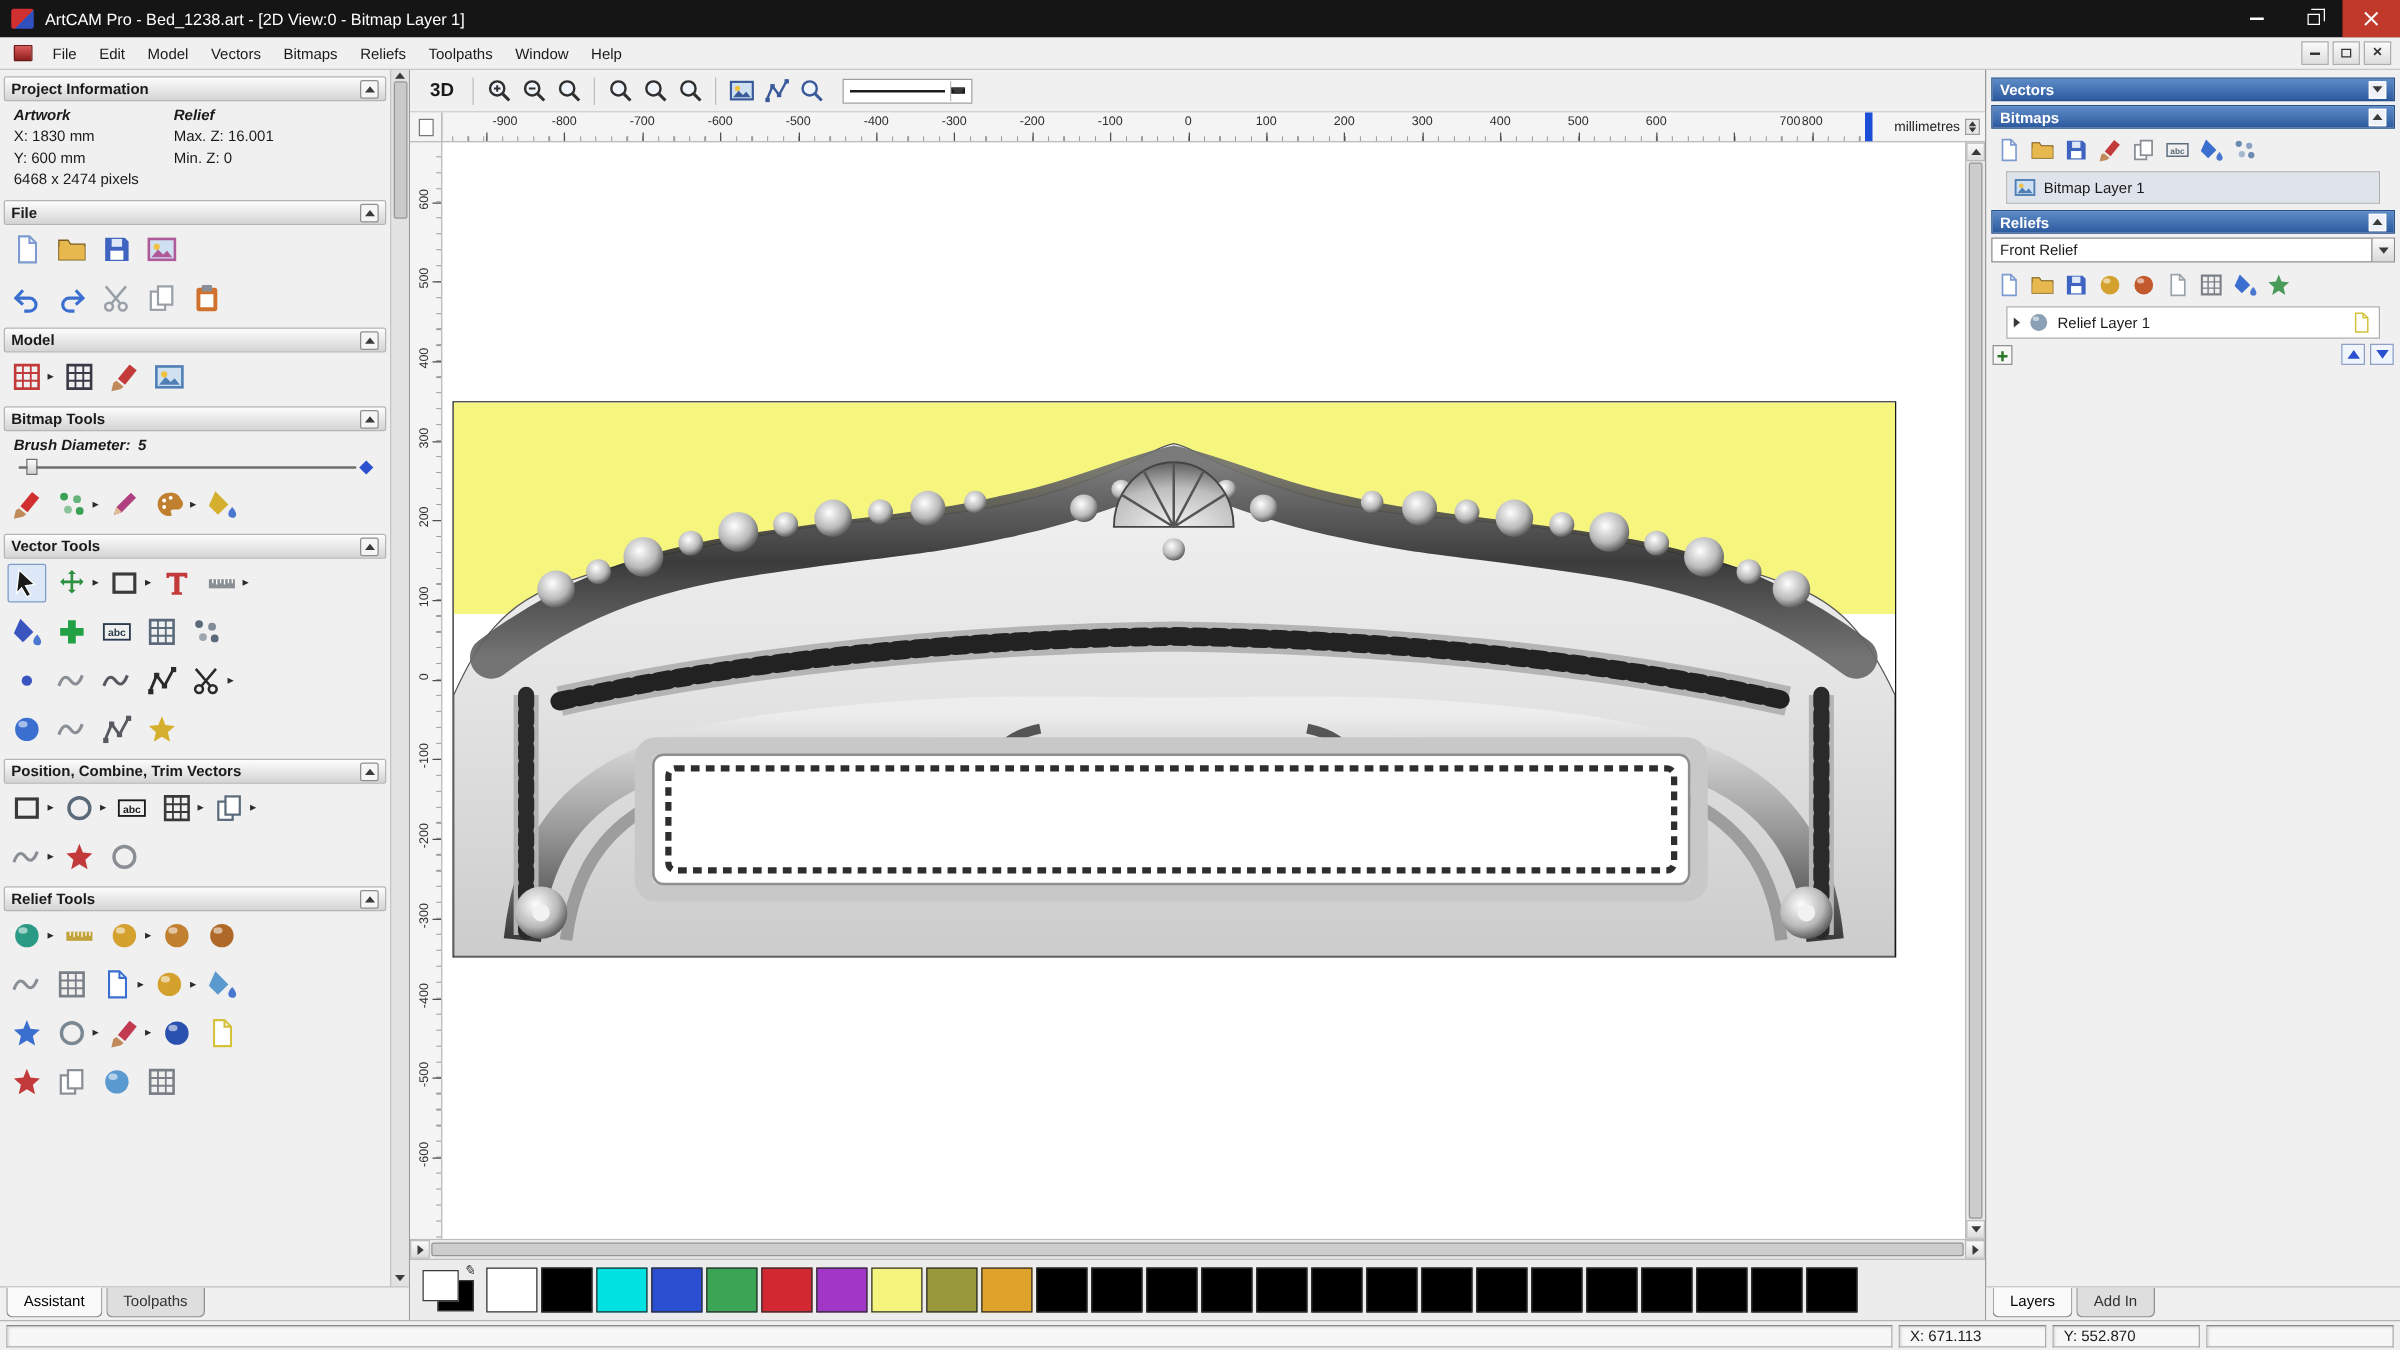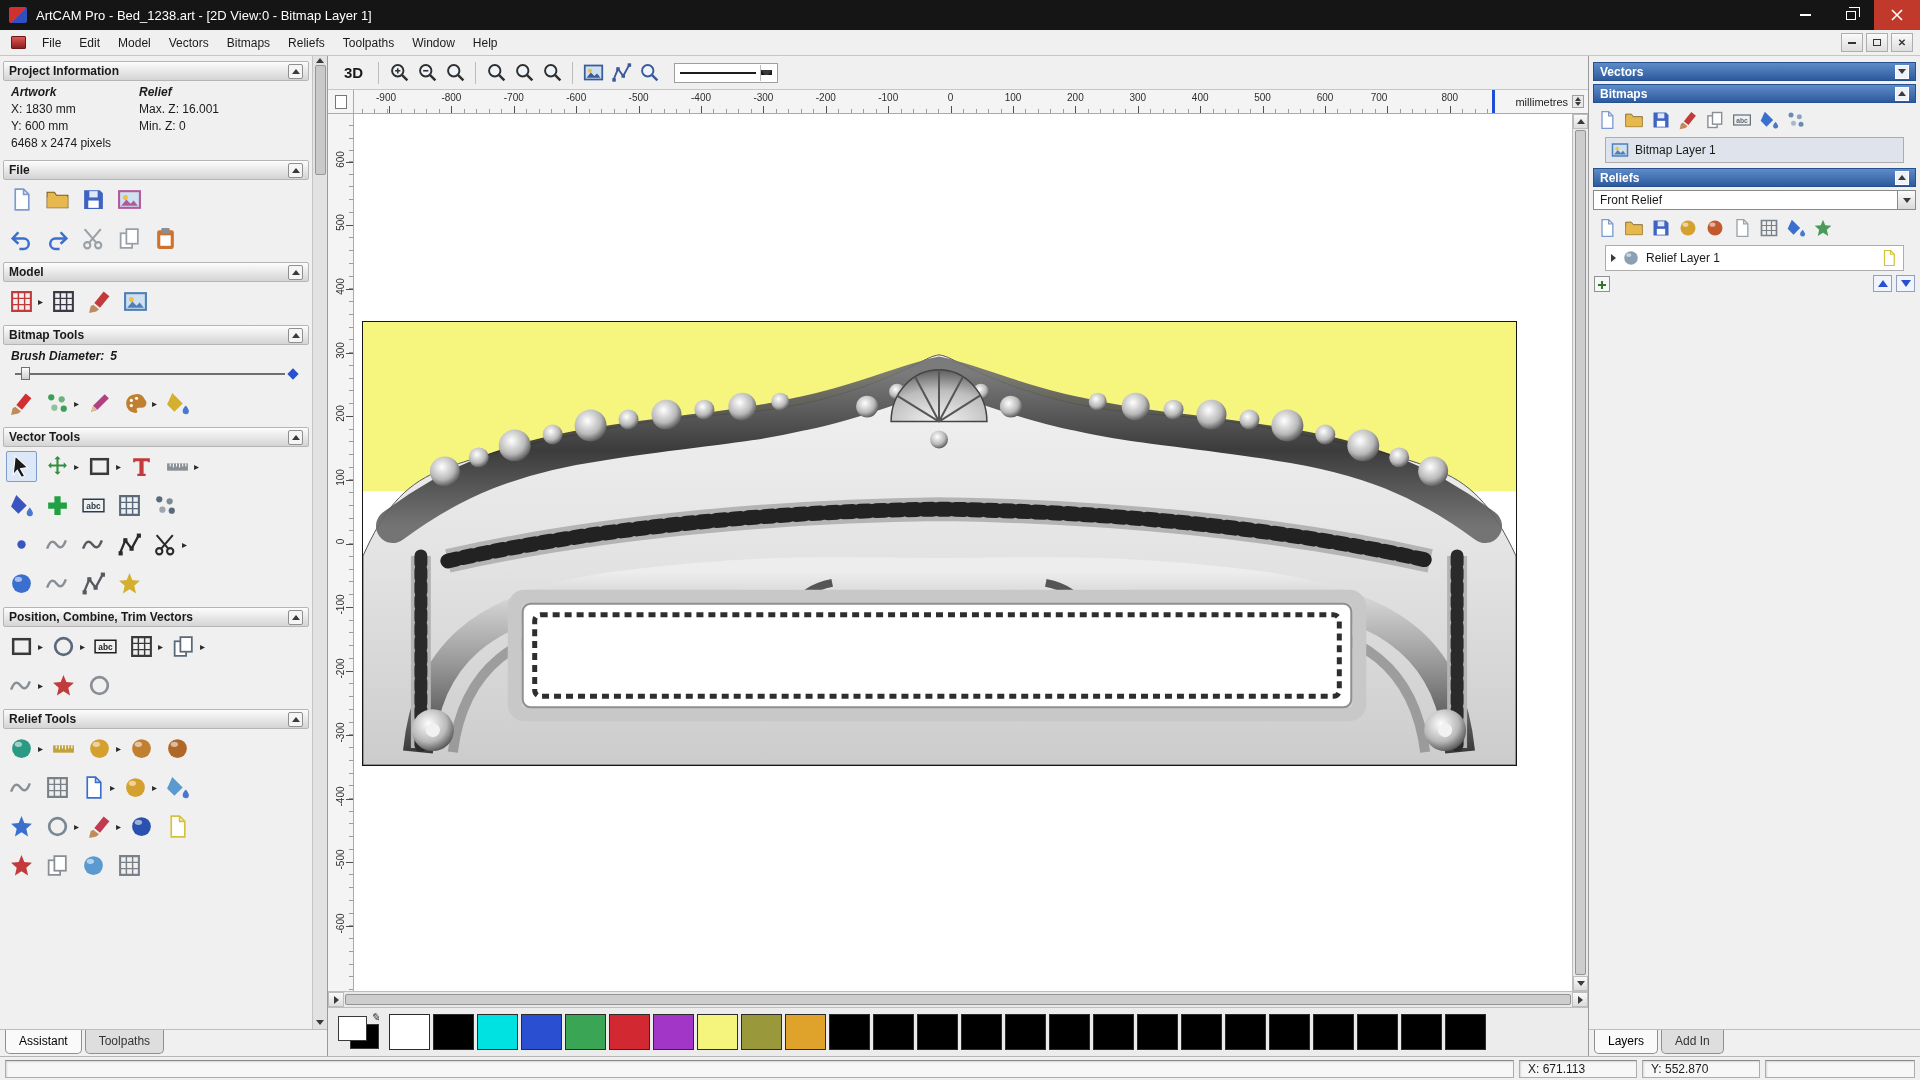--- a/index.html
+++ b/index.html
@@ -63,21 +63,21 @@
 .line-ctrl{width:104px;height:20px;border:1px solid #9f9f9f;background:#fff;display:flex;align-items:center;padding:0 5px;margin-left:10px;}
 .line-ctrl i{flex:1;height:2px;background:#1c1c1c;display:block;}
 .line-ctrl .lc-btn{width:12px;height:16px;margin-left:4px;border-left:1px solid #bbb;display:flex;align-items:center;justify-content:center;}
 .ruler-row{height:24px;display:flex;background:#f4f4f4;border-bottom:1px solid #aaa;flex:0 0 auto;}
 .ruler-corner{width:26px;border-right:1px solid #aaa;display:flex;align-items:center;justify-content:center;}
 .ruler-corner .cornerdoc{width:12px;height:14px;background:#fff;border:1px solid #777;}
 .h-ruler{flex:1;position:relative;overflow:hidden;}
 .hrl{position:absolute;top:2px;transform:translateX(-50%);font-size:10px;color:#2e2e2e;}
 .hrt{position:absolute;bottom:0;width:1px;height:7px;background:#4f4f4f;}
 .minor-x{position:absolute;bottom:0;left:0;right:0;height:4px;background:repeating-linear-gradient(90deg,#9b9b9b 0 1px,transparent 1px 12.48px);background-position-x:35px;}
-.ruler-unit{width:96px;display:flex;align-items:center;justify-content:flex-end;gap:4px;padding-right:4px;font-size:11px;color:#222;border-left:3px solid #1d4ed8;}
+.ruler-unit{width:96px;display:flex;align-items:center;justify-content:flex-end;gap:4px;padding-right:4px;font-size:11px;color:#222;border-left:6px solid #1d4ed8;}
 .spin{display:flex;flex-direction:column;gap:1px;border:1px solid #9f9f9f;background:#e8e8e8;padding:1px 2px;}
 .spin .tri-up,.spin .tri-down{border-left-width:3px;border-right-width:3px;border-bottom-width:4px;border-top-width:4px;}
 .canvas-row{flex:1;display:flex;min-height:0;}
 .v-ruler{width:26px;position:relative;background:#f4f4f4;border-right:1px solid #aaa;overflow:hidden;flex:0 0 auto;}
 .vrl{position:absolute;left:1px;width:22px;text-align:center;font-size:10px;color:#2e2e2e;transform:rotate(-90deg);}
 .vrt{position:absolute;right:0;width:7px;height:1px;background:#4f4f4f;}
 .minor-y{position:absolute;right:0;top:0;bottom:0;width:4px;background:repeating-linear-gradient(180deg,#9b9b9b 0 1px,transparent 1px 12.74px);background-position-y:47px;}
 .canvas{flex:1;position:relative;background:#fff;overflow:hidden;}
 .artwork{position:absolute;left:8px;top:207px;width:1155px;height:445px;border:1px solid #161616;display:block;}
 .v-scroll{width:16px;background:#e9e9e9;border-left:1px solid #bdbdbd;display:flex;flex-direction:column;flex:0 0 auto;}
@@ -827,21 +827,21 @@
           </span>
       </span>
     </div>
 
     <div class="ruler-row">
       <span class="ruler-corner">
           <span class="cornerdoc"></span>
         </span>
       <div class="h-ruler">
           <i class="minor-x"></i>
-          <span class="hrl" style="left: 32px;">-900</span>
+          <span class="hrl" style="left: 50px;">-900</span>
           <i class="hrt" style="left: 35px;"></i>
           <span class="hrl" style="left: 97.4px;">-800</span>
           <i class="hrt" style="left: 97.4px;"></i>
           <span class="hrl" style="left: 159.8px;">-700</span>
           <i class="hrt" style="left: 159.8px;"></i>
           <span class="hrl" style="left: 222.2px;">-600</span>
           <i class="hrt" style="left: 222.2px;"></i>
           <span class="hrl" style="left: 284.6px;">-500</span>
           <i class="hrt" style="left: 284.6px;"></i>
           <span class="hrl" style="left: 347px;">-400</span>
@@ -859,21 +859,21 @@
           <span class="hrl" style="left: 721.4px;">200</span>
           <i class="hrt" style="left: 721.4px;"></i>
           <span class="hrl" style="left: 783.8px;">300</span>
           <i class="hrt" style="left: 783.8px;"></i>
           <span class="hrl" style="left: 846.2px;">400</span>
           <i class="hrt" style="left: 846.2px;"></i>
           <span class="hrl" style="left: 908.6px;">500</span>
           <i class="hrt" style="left: 908.6px;"></i>
           <span class="hrl" style="left: 971px;">600</span>
           <i class="hrt" style="left: 971px;"></i>
-          <span class="hrl" style="left: 1025px;">700</span>
+          <span class="hrl" style="left: 1078px;">700</span>
           <i class="hrt" style="left: 1033.4px;"></i>
           <span class="hrl" style="left: 1095.8px;">800</span>
           <i class="hrt" style="left: 1095.8px;"></i>
         </div>
       <span class="ruler-unit">
         <span>millimetres</span>
         <span class="spin">
             <i class="tri-up"></i>
             <i class="tri-down"></i>
           </span>

